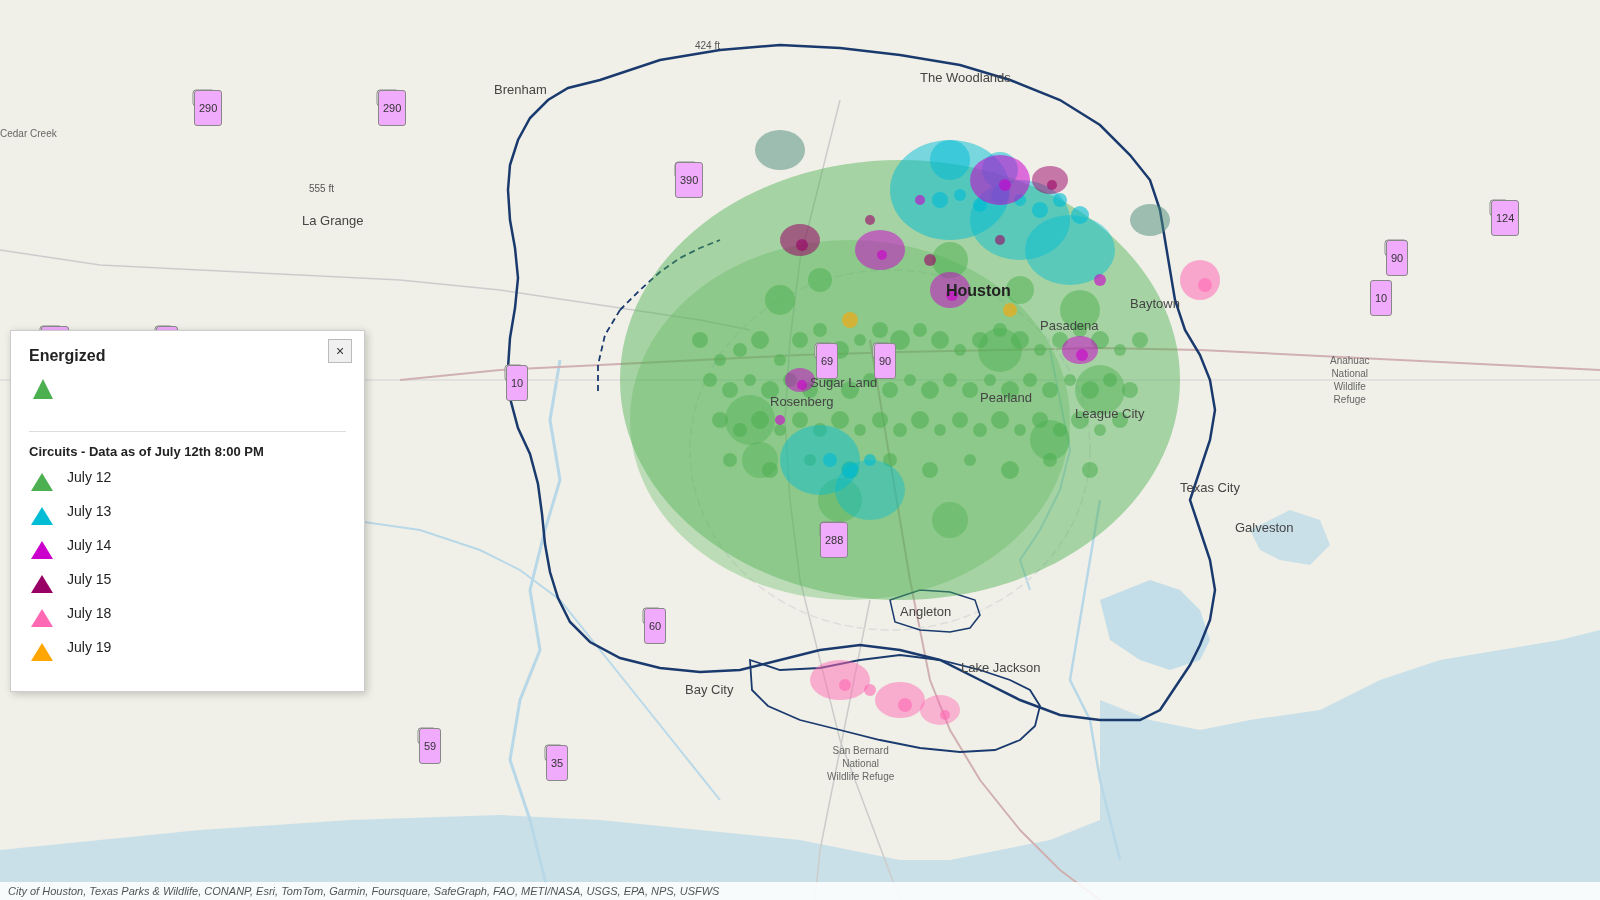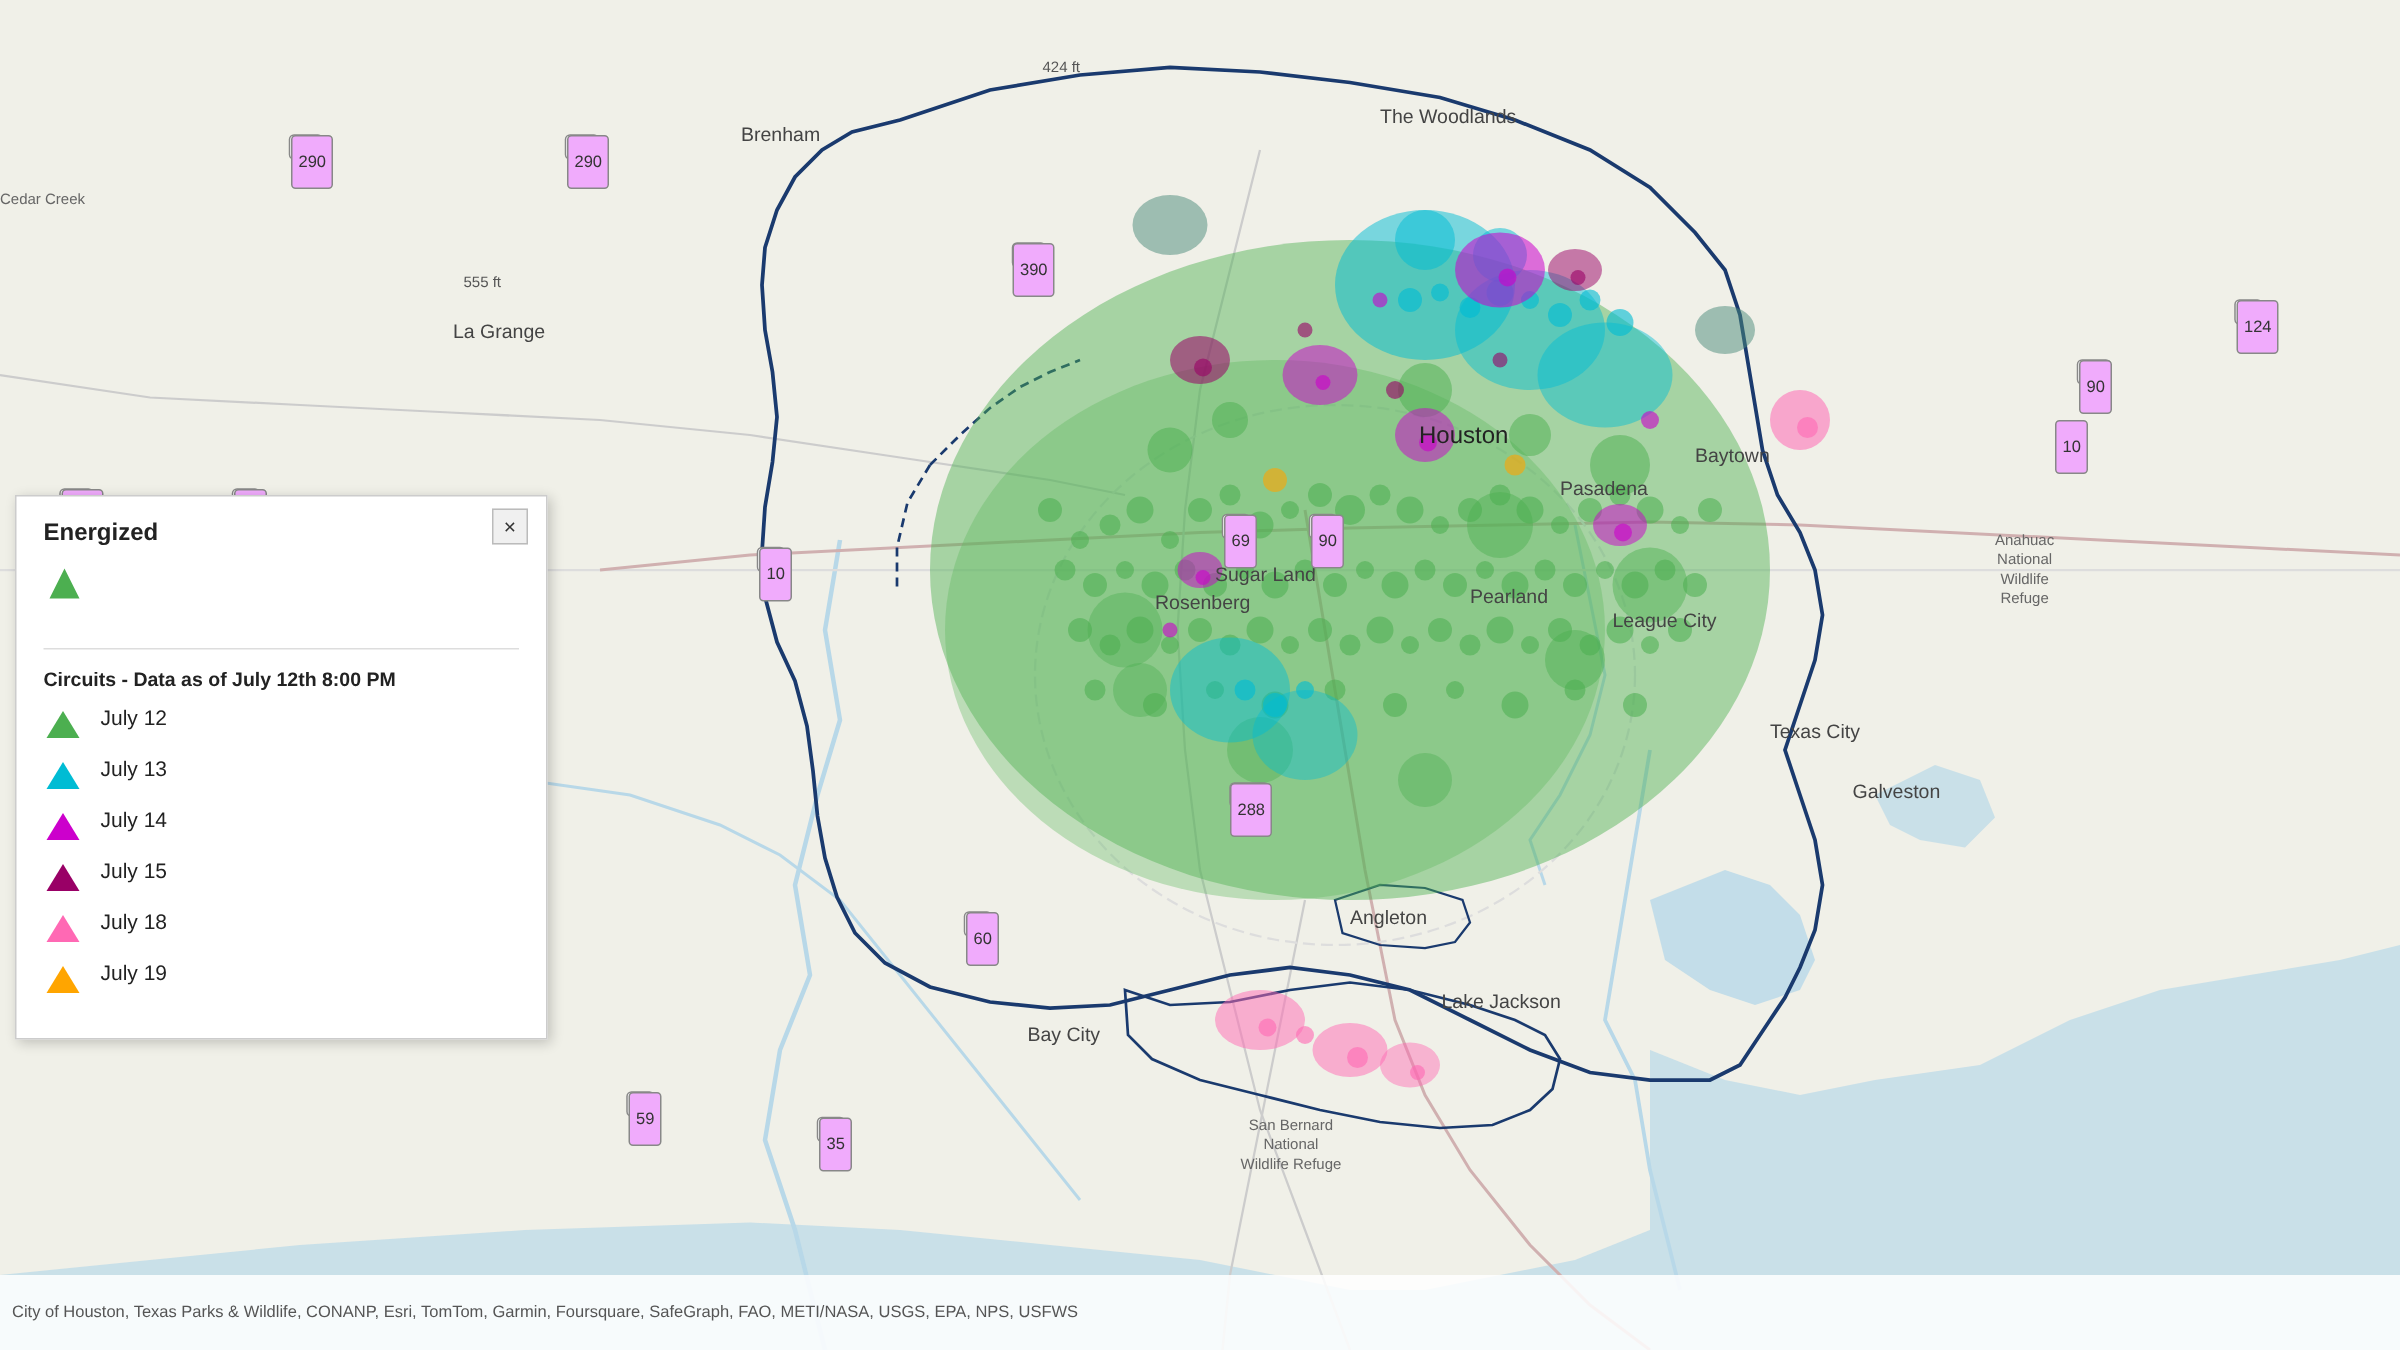--- a/index.html
+++ b/index.html
@@ -95,36 +95,37 @@
 
     
     #attribution {
       position: absolute;
       bottom: 0;
       left: 0;
       right: 0;
       background: rgba(255,255,255,0.85);
       font-size: 11px;
       color: #555;
-      padding: 19px 8px;
+      padding: 3px 8px;
       z-index: 50;
+      font-style: italic;
     }
 
     
     .map-label {
       position: absolute;
       font-size: 13px;
       color: #333;
       font-family: Arial, sans-serif;
       pointer-events: none;
       white-space: nowrap;
     }
     .map-label-large {
       font-size: 16px;
-      font-weight: normal;
+      font-weight: bold;
       color: #222;
       text-align: right;
     }
     .map-label-medium {
       font-size: 13px;
       color: #444;
     }
     .map-label-small {
       font-size: 10px;
       color: #666;

